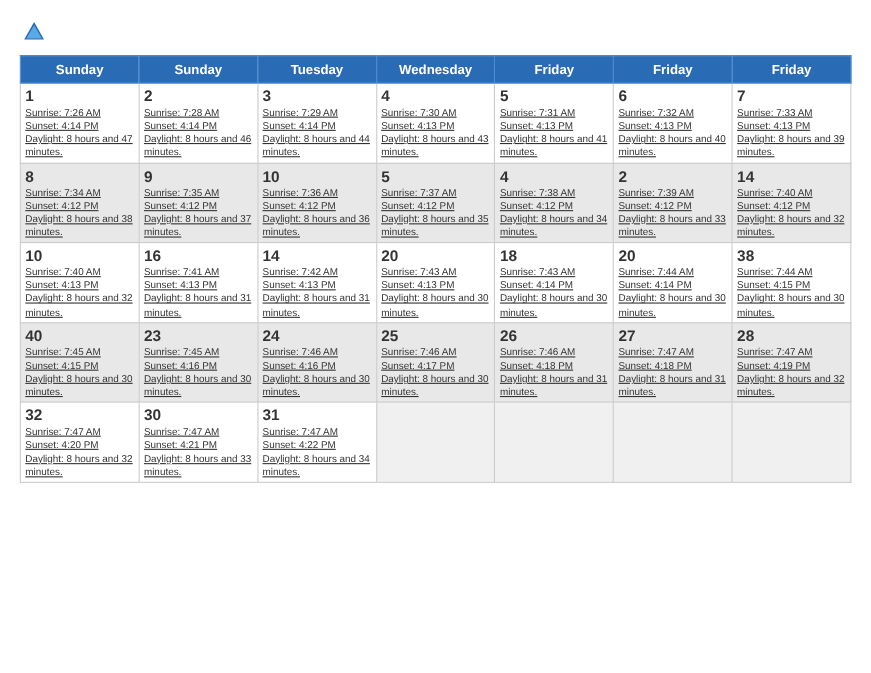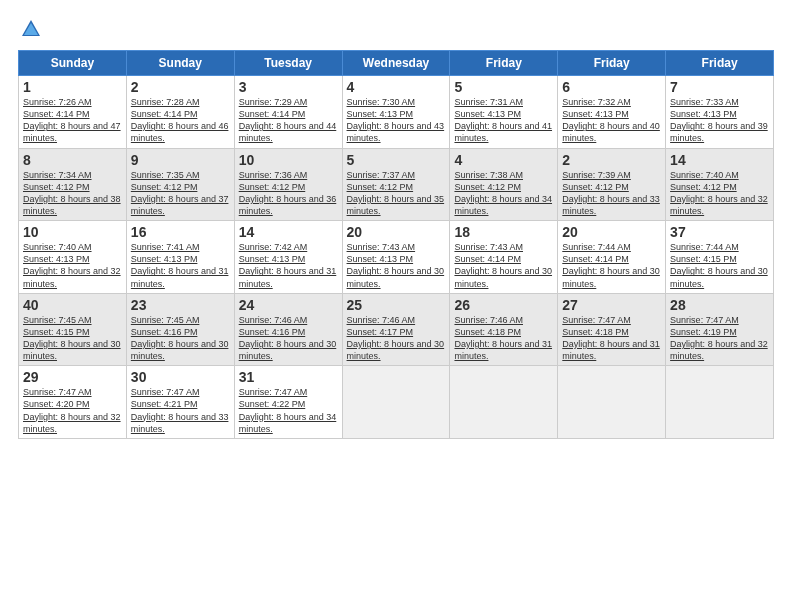--- a/index.html
+++ b/index.html
@@ -290,21 +290,21 @@
         </td>
           <td>
           <span class="day-num">20</span>
           <div class="day-info">
             Sunrise: 7:44 AM<br>
             Sunset: 4:14 PM<br>
             Daylight: 8 hours and 30 minutes.
           </div>
         </td>
           <td>
-          <span class="day-num">37</span>
+          <span class="day-num">38</span>
           <div class="day-info">
             Sunrise: 7:44 AM<br>
             Sunset: 4:15 PM<br>
             Daylight: 8 hours and 30 minutes.
           </div>
         </td>
         </tr>
         <tr class="row-shaded">
           <td>
           <span class="day-num">40</span>
@@ -358,21 +358,21 @@
           <span class="day-num">28</span>
           <div class="day-info">
             Sunrise: 7:47 AM<br>
             Sunset: 4:19 PM<br>
             Daylight: 8 hours and 32 minutes.
           </div>
         </td>
         </tr>
         <tr>
           <td>
-          <span class="day-num">29</span>
+          <span class="day-num">32</span>
           <div class="day-info">
             Sunrise: 7:47 AM<br>
             Sunset: 4:20 PM<br>
             Daylight: 8 hours and 32 minutes.
           </div>
         </td>
           <td>
           <span class="day-num">30</span>
           <div class="day-info">
             Sunrise: 7:47 AM<br>

